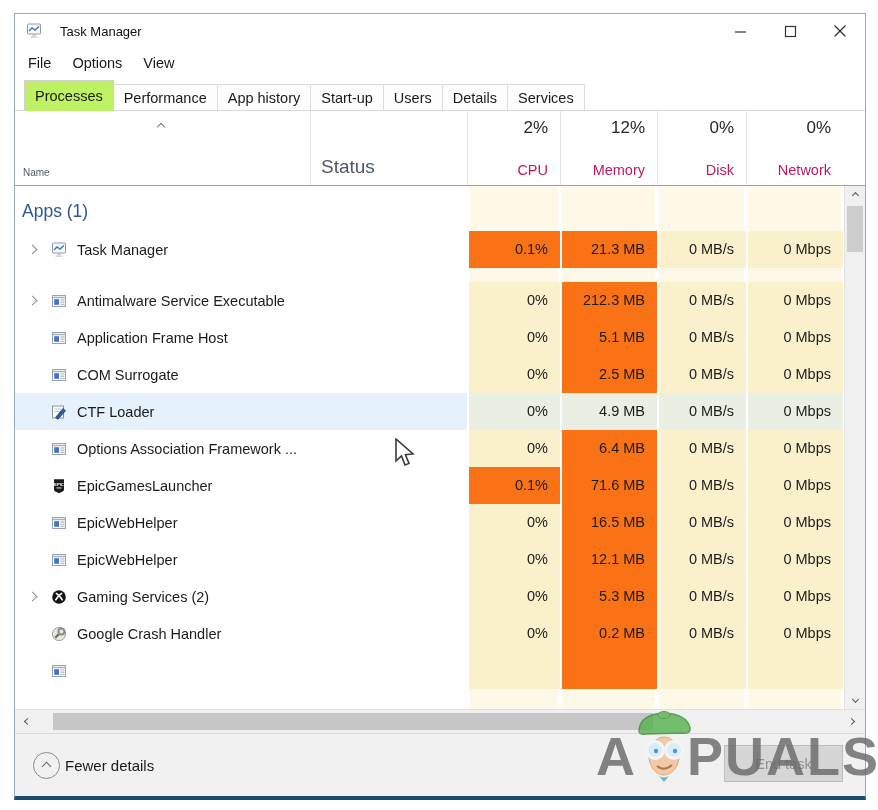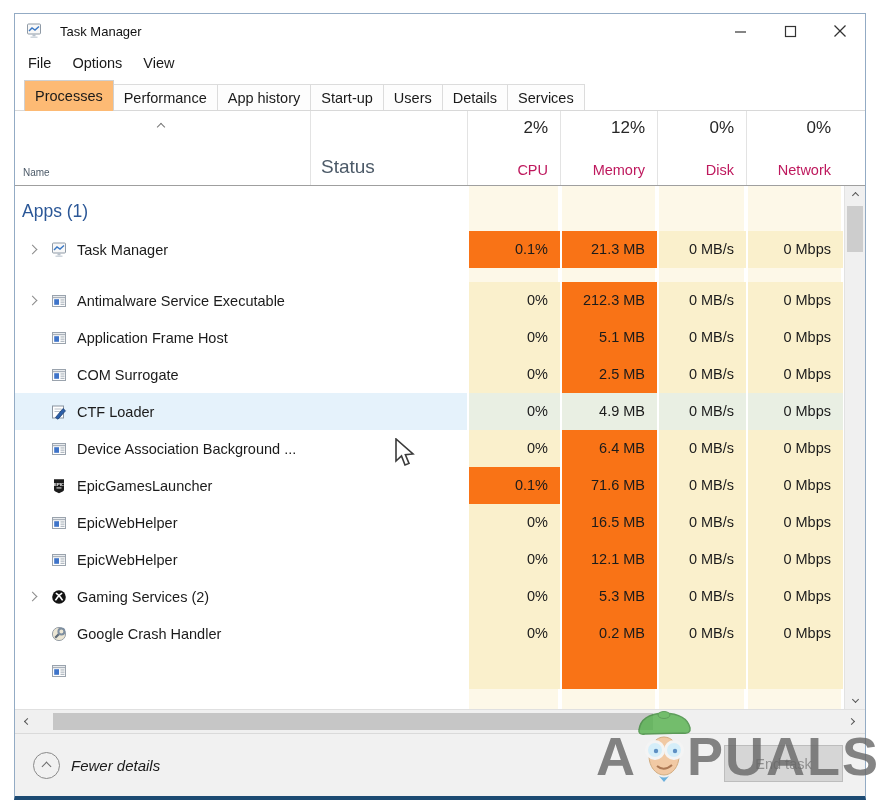--- a/index.html
+++ b/index.html
@@ -17,21 +17,21 @@
   .titlebar .spacer { flex:1; }
 
   
   .menubar { height:30px; display:flex; align-items:center; gap:21px; padding-left:13px; flex:0 0 auto; }
   .menubar span { font-size:14.5px; color:#1a1a1a; }
 
   
   .tabstrip { height:33px; display:flex; align-items:flex-end; padding-left:9px; border-bottom:1px solid #d8d8d8; flex:0 0 auto; }
   .tab { height:26px; padding:0 10px; display:flex; align-items:center; font-size:14.5px; color:#1a1a1a;
          background:#fdfdfd; border:1px solid #dcdcdc; border-bottom:none; margin-right:-1px; }
-  .tab.active { height:31px; background:#fdba74; position:relative; z-index:2; margin-bottom:-1px; border-color:#d0d0d0; }
+  .tab.active { height:31px; background:#bef264; position:relative; z-index:2; margin-bottom:-1px; border-color:#d0d0d0; }
 
   
   .colheader { height:75px; display:grid; grid-template-columns:295px 157px 93px 97px 89px 97px 1fr;
                border-bottom:1px solid #9f9f9f; flex:0 0 auto; position:relative; background:#fff; }
   .ch-name { position:relative; }
   .ch-name .lbl { position:absolute; left:8px; bottom:7px; font-size:10px; color:#4c5a68; }
   .sortmark { position:absolute; left:50%; top:13px; margin-left:-5px; }
   .ch-status { border-left:1px solid #e3e3e3; position:relative; }
   .ch-status .lbl { position:absolute; left:10px; bottom:7px; font-size:19px; color:#4c5a68; }
   .ch-usage { border-left:1px solid #e3e3e3; display:flex; flex-direction:column; justify-content:space-between;
@@ -74,21 +74,21 @@
   .vs-thumb { position:absolute; left:2px; right:2px; top:20px; height:46px; background:#cdcdcd; }
 
   
   .hscroll { height:24px; background:#f0f0f0; border-top:1px solid #e0e0e0; position:relative; flex:0 0 auto; }
   .hs-btn { position:absolute; top:0; width:20px; height:100%; display:flex; align-items:center; justify-content:center; }
   .hs-left { left:2px; } .hs-right { right:4px; }
   .hs-thumb { position:absolute; left:38px; top:3px; width:600px; height:17px; background:#c6c6c6; }
 
   
   .footer { flex:1; background:#f1f1f1; border-top:1px solid #dadada; display:flex; align-items:center; padding-left:18px; position:relative; }
-  .fewer { display:flex; align-items:center; gap:11px;font-style:italic; }
+  .fewer { display:flex; align-items:center; gap:5px; }
   .fcircle { width:27px; height:27px; border:1.5px solid #8a8a8a; border-radius:50%; display:flex; align-items:center; justify-content:center; background:transparent; }
   .fcircle .chev { margin-top:3px; border-color:#6a6a6a; }
   .fewer .flbl { font-size:15px; color:#1a1a1a; }
   .endtask { position:absolute; right:22px; top:11px; width:119px; height:37px; background:#d6d6d6;
              border:1px solid #bdbdbd; color:#8f8f8f; font-size:14.5px; display:flex; align-items:center; justify-content:center; }
 
   
   .watermark { position:absolute; left:596px; top:714px; display:flex; align-items:center; z-index:50;
                pointer-events:none; opacity:0.8; }
   .wm-txt { font-size:54px; font-weight:800; color:#676767; letter-spacing:2px; }
@@ -297,21 +297,21 @@
               <span class="picon">
                 <svg width="16" height="16" viewBox="0 0 16 16">
                   <rect x="1.5" y="2.5" width="13" height="11" fill="#fdfdfd" stroke="#9aa3ad"></rect>
                   <rect x="1.5" y="2.5" width="13" height="2.2" fill="#e8ebee" stroke="#9aa3ad"></rect>
                   <rect x="3.2" y="6.2" width="4.8" height="5.6" fill="#3f74c9"></rect>
                   <rect x="9.5" y="6.4" width="4" height="1.1" fill="#aab3bc"></rect>
                   <rect x="9.5" y="8.6" width="4" height="1.1" fill="#aab3bc"></rect>
                   <rect x="9.5" y="10.8" width="4" height="1.1" fill="#aab3bc"></rect>
                 </svg>
               </span>
-              <span class="pname">Device Association Background ...</span>
+              <span class="pname">Options Association Framework ...</span>
             </div>
             <div class="cell-status"></div>
             <div class="val h1">0%</div>
             <div class="val h2">6.4 MB</div>
             <div class="val h1">0 MB/s</div>
             <div class="val h1">0 Mbps</div>
           </div>
           <div class="prow">
             <div class="cell-name">
               <span class="chevslot"></span>

